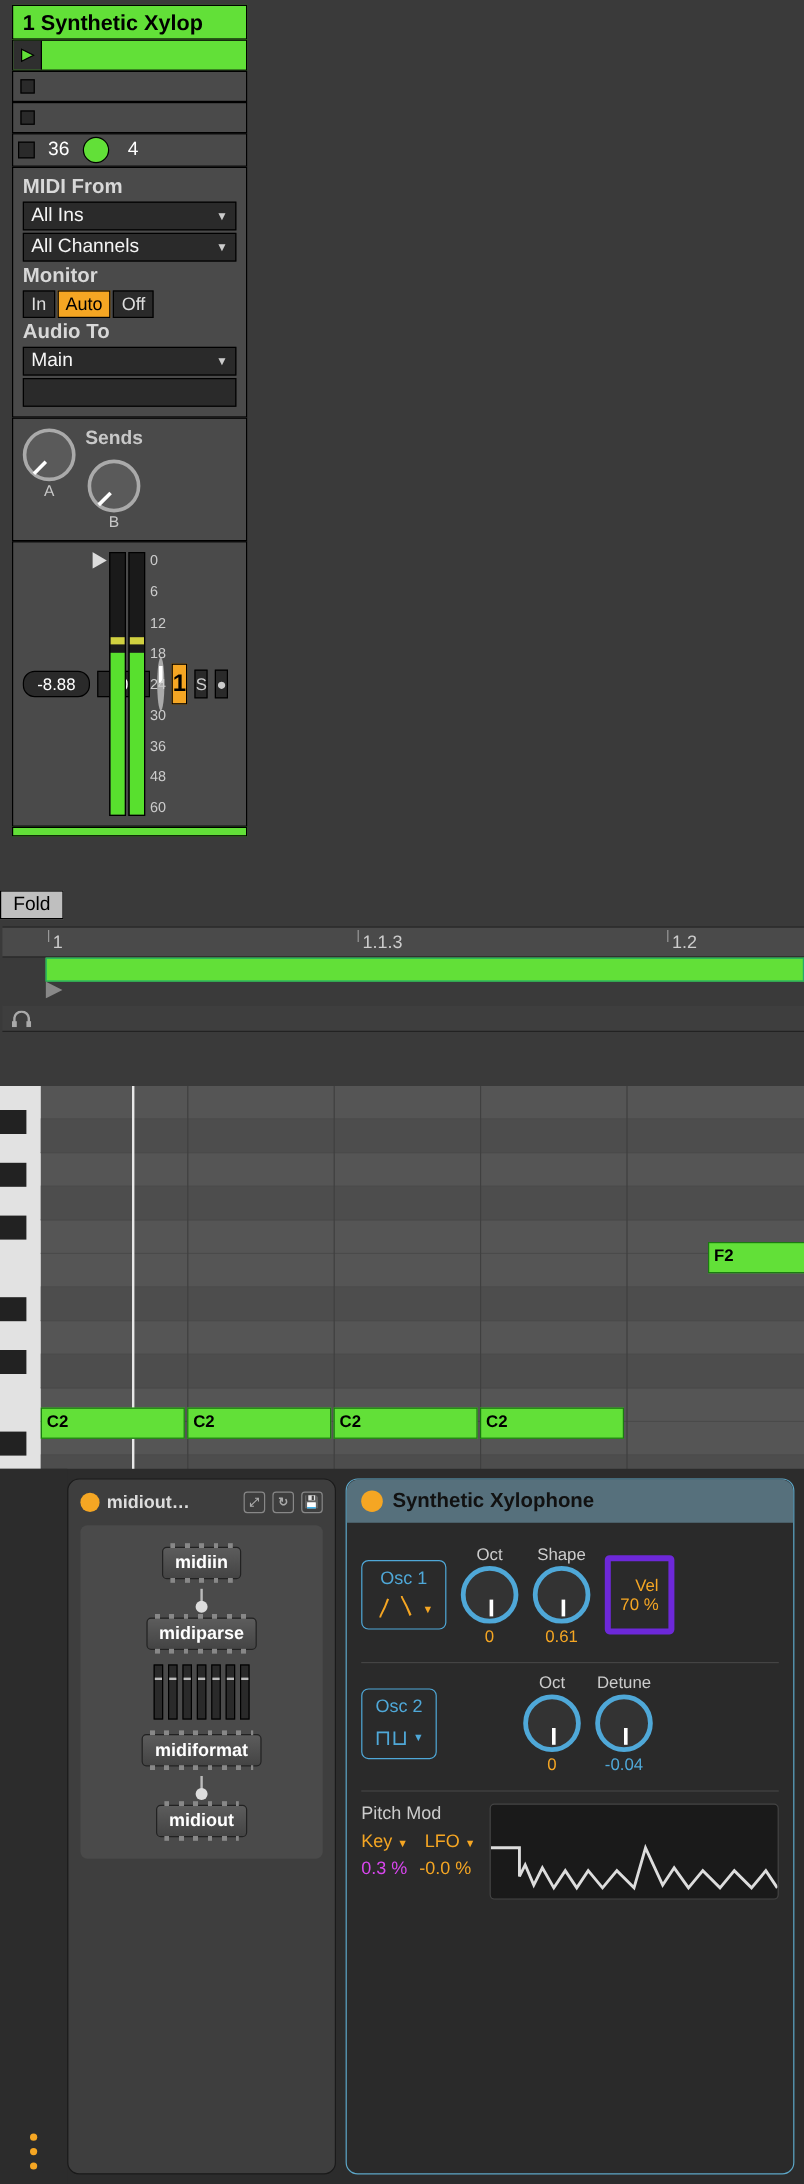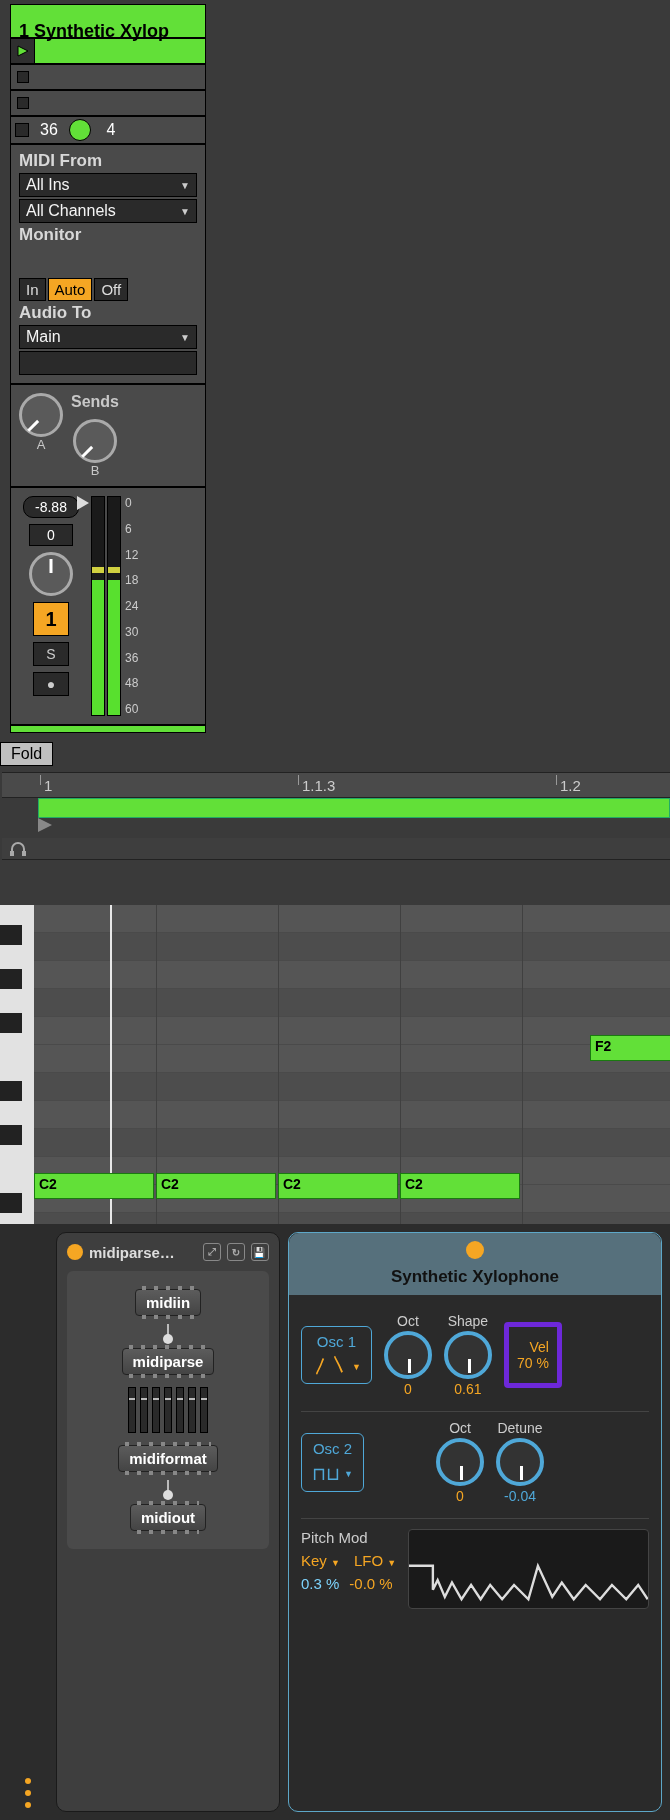--- a/index.html
+++ b/index.html
@@ -1,48 +1,48 @@
 <!DOCTYPE html>
 <html><head>
 <meta charset="utf-8">
 <style>
 * { margin: 0; padding: 0; box-sizing: border-box; font-family: -apple-system, "Segoe UI", Helvetica, Arial, sans-serif; }
 body { background: #3a3a3a; width: 670px; height: 1820px; overflow: hidden; color: #c8c8c8; font-size: 15px; position: relative; }
 
 
 .track { position: absolute; left: 10px; top: 4px; width: 196px; }
-.track-header { background: #62e038; border: 1px solid #000; color: #000; font-weight: 600; font-size: 18px; padding: 16px 8px; height: 16px; }
+.track-header { background: #62e038; border: 1px solid #000; color: #000; font-weight: 600; font-size: 18px; padding: 4px 8px; height: 29px; }
 .clip-slot { height: 26px; border: 1px solid #000; background: #62e038; display: flex; align-items: center; }
 .play-tri { width: 24px; height: 24px; background: #2f2f2f; display: flex; align-items: center; justify-content: center; border-right: 1px solid #000; }
 .play-tri svg { display: block; }
 .empty-slot { height: 26px; border: 1px solid #000; background: #4a4a4a; display: flex; align-items: center; }
 .empty-slot .sq { width: 12px; height: 12px; background: #2a2a2a; margin-left: 6px; border: 1px solid #000; }
 
 .sig-row { height: 28px; border: 1px solid #000; background: #4a4a4a; display: flex; align-items: center; color: #fff; font-size: 16px; padding: 0 4px; gap: 6px; }
 .sig-row .sq { width: 14px; height: 14px; background: #2a2a2a; border: 1px solid #000; }
 .sig-row .led { width: 22px; height: 22px; border-radius: 50%; background: #62e038; border: 1px solid #000; }
 .sig-row .num { flex: 0 0 auto; min-width: 28px; text-align: center; }
 
 .io-block { background: #4a4a4a; border: 1px solid #000; padding: 6px 8px; color: #d8d8d8; }
 .io-label { font-size: 17px; font-weight: 600; margin-bottom: 2px; }
 .dd { background: #2a2a2a; border: 1px solid #000; color: #f5f5f5; font-size: 16px; height: 24px; display: flex; align-items: center; justify-content: space-between; padding: 0 6px; margin: 2px 0; }
 .dd .tri { font-size: 10px; color: #ccc; }
 .mon-row { display: flex; gap: 2px; margin: 2px 0; }
-.mon-btn { background: #2a2a2a; border: 1px solid #000; color: #ddd; font-size: 15px; padding: 2px 6px; margin-top: 31px; }
+.mon-btn { background: #2a2a2a; border: 1px solid #000; color: #ddd; font-size: 15px; padding: 2px 6px; }
 .mon-btn.on { background: #f5a623; color: #000; }
 .empty-field { background: #2a2a2a; border: 1px solid #000; height: 24px; margin: 2px 0; }
 
 .sends-block { background: #4a4a4a; border: 1px solid #000; padding: 8px; display: flex; align-items: flex-start; gap: 8px; }
 .sends-block .title { font-weight: 600; font-size: 16px; }
 .knob-wrap { display: flex; flex-direction: column; align-items: center; font-size: 13px; }
 .knob { width: 44px; height: 44px; border-radius: 50%; background: #5a5a5a; border: 3px solid #aaa; position: relative; }
 .knob::after { content: ""; position: absolute; left: 50%; top: 4px; width: 3px; height: 14px; background: #fff; transform-origin: 50% 18px; transform: translateX(-50%) rotate(-135deg); }
 
 .mixer-block { background: #4a4a4a; border: 1px solid #000; padding: 8px; display: flex; gap: 8px; }
-.mixer-left { display: flex; flex-direction: column; align-items: center; gap: 6px; width: 64px; }
+.mixer-left { display: flex; flex-direction: row; align-items: center; gap: 6px; width: 64px; }
 .db-pill { background: #2a2a2a; border: 1px solid #000; border-radius: 10px; color: #fff; font-size: 14px; padding: 2px 8px; min-width: 56px; text-align: center; }
 .zero-box { background: #2a2a2a; border: 1px solid #000; color: #fff; font-size: 14px; padding: 2px 8px; min-width: 44px; text-align: center; }
 .pan-knob { width: 44px; height: 44px; border-radius: 50%; background: #5a5a5a; border: 3px solid #aaa; position: relative; }
 .pan-knob::after { content: ""; position: absolute; left: 50%; top: 4px; width: 3px; height: 14px; background: #fff; transform: translateX(-50%); }
 .num-btn { background: #f5a623; border: 1px solid #000; color: #000; font-weight: 700; font-size: 20px; width: 36px; height: 34px; display: flex; align-items: center; justify-content: center; }
 .sm-btn { background: #2a2a2a; border: 1px solid #000; color: #ccc; font-size: 14px; width: 36px; height: 24px; display: flex; align-items: center; justify-content: center; }
 
 .meter-col { position: relative; height: 220px; display: flex; }
 .fader-tri { position: absolute; left: -14px; top: 0; }
 .meter { width: 14px; height: 220px; background: #1a1a1a; border: 1px solid #000; position: relative; overflow: hidden; }
@@ -86,41 +86,41 @@
 .obj { background: linear-gradient(#5c5c5c,#444); border: 1px solid #222; border-radius: 4px; color: #fff; font-weight: 700; font-size: 15px; padding: 4px 10px; position: relative; }
 .obj::before, .obj::after { content: ""; position: absolute; height: 4px; left: 6px; right: 6px; background: repeating-linear-gradient(90deg,#888 0 4px,transparent 4px 12px); }
 .obj::before { top: -4px; } .obj::after { bottom: -4px; }
 .cable { width: 2px; height: 16px; background: #bbb; position: relative; }
 .cable::after { content: ""; position: absolute; left: -4px; bottom: -4px; width: 10px; height: 10px; border-radius: 50%; background: #ddd; }
 .multislider { display: flex; gap: 4px; padding: 4px; }
 .multislider .s { width: 8px; height: 46px; background: #2a2a2a; border: 1px solid #000; position: relative; }
 .multislider .s::after { content: ""; position: absolute; left: 0; right: 0; background: #bbb; height: 2px; top: 10px; }
 
 .synth-dev { position: absolute; left: 288px; top: 8px; right: 8px; bottom: 8px; background: #2a2a2a; border: 1px solid #5da7c8; border-radius: 10px; padding: 8px 12px; }
-.synth-title { background: #56707c; margin: -8px -12px 10px; padding: 8px 12px; border-radius: 10px 10px 0 0; display: flex; align-items: center; gap: 8px; color: #111; font-size: 17px; font-weight: 600; flex-direction: column; }
+.synth-title { background: #56707c; margin: -8px -12px 10px; padding: 8px 12px; border-radius: 10px 10px 0 0; display: flex; align-items: center; gap: 8px; color: #111; font-size: 17px; font-weight: 600; }
 .synth-title .led { width: 18px; height: 18px; border-radius: 50%; background: #f5a623; }
 
 .osc-row { display: flex; align-items: center; gap: 12px; border-bottom: 1px solid #444; padding: 8px 0 14px; }
 .osc-box { border: 1px solid #4fa8d8; border-radius: 6px; padding: 6px 10px; text-align: center; color: #4fa8d8; font-size: 15px; }
 .osc-box .wave { margin-top: 6px; color: #f5a623; font-size: 18px; display: flex; align-items: center; gap: 4px; }
 .osc-box .wave .tri { font-size: 9px; }
 .param { display: flex; flex-direction: column; align-items: center; gap: 2px; font-size: 14px; color: #ccc; }
 .param .k { width: 48px; height: 48px; border-radius: 50%; background: #333; border: 4px solid #4fa8d8; position: relative; }
 .param .k::after { content: ""; position: absolute; left: 50%; bottom: 2px; width: 3px; height: 14px; background: #fff; transform-origin: 50% -8px; }
 .param .val { color: #f5a623; font-size: 14px; }
 .param .val.neg { color: #4fa8d8; }
 .vel-box { border: 5px solid #6d28d9; border-radius: 4px; padding: 12px 8px; color: #f5a623; font-size: 14px; text-align: right; min-width: 56px; }
 .vel-box .lbl { color: #f5a623; display: block; }
 
 .pitch-row { display: flex; align-items: flex-start; gap: 12px; padding-top: 10px; }
 .pitch-labels { font-size: 15px; }
 .pitch-labels .h { color: #ccc; margin-bottom: 6px; }
 .pitch-labels .r { color: #f5a623; display: flex; gap: 14px; align-items: flex-end; }
 .pitch-labels .vals { display: flex; gap: 10px; margin-top: 6px; }
-.pitch-labels .vals span:first-child { color: #7dd3fc; }
+.pitch-labels .vals span:first-child { color: #d946ef; }
 .pitch-labels .vals span:last-child { color: #f5a623; }
 .scope { flex: 1; height: 80px; background: #1a1a1a; border: 1px solid #444; border-radius: 4px; position: relative; overflow: hidden; }
 .scope svg { position: absolute; inset: 0; }
 </style>
 </head>
 <body>
 
 <div class="track">
   <div class="track-header">1 Synthetic Xylop</div>
   <div class="clip-slot">
@@ -274,21 +274,21 @@
 <div class="devices">
   <div class="dev-handle" style="left:0">
     <div class="dot"></div>
     <div class="dot"></div>
     <div class="dot"></div>
   </div>
 
   <div class="m4l-dev">
     <div class="m4l-title">
       <div class="led"></div>
-      <span>midiparse…</span>
+      <span>midiout…</span>
       <div style="flex:1"></div>
       <div class="ico">⤢</div>
       <div class="ico">↻</div>
       <div class="ico">💾</div>
     </div>
     <div class="patcher">
       <div class="obj">midiin</div>
       <div class="cable"></div>
       <div class="obj">midiparse</div>
       <div class="multislider">

